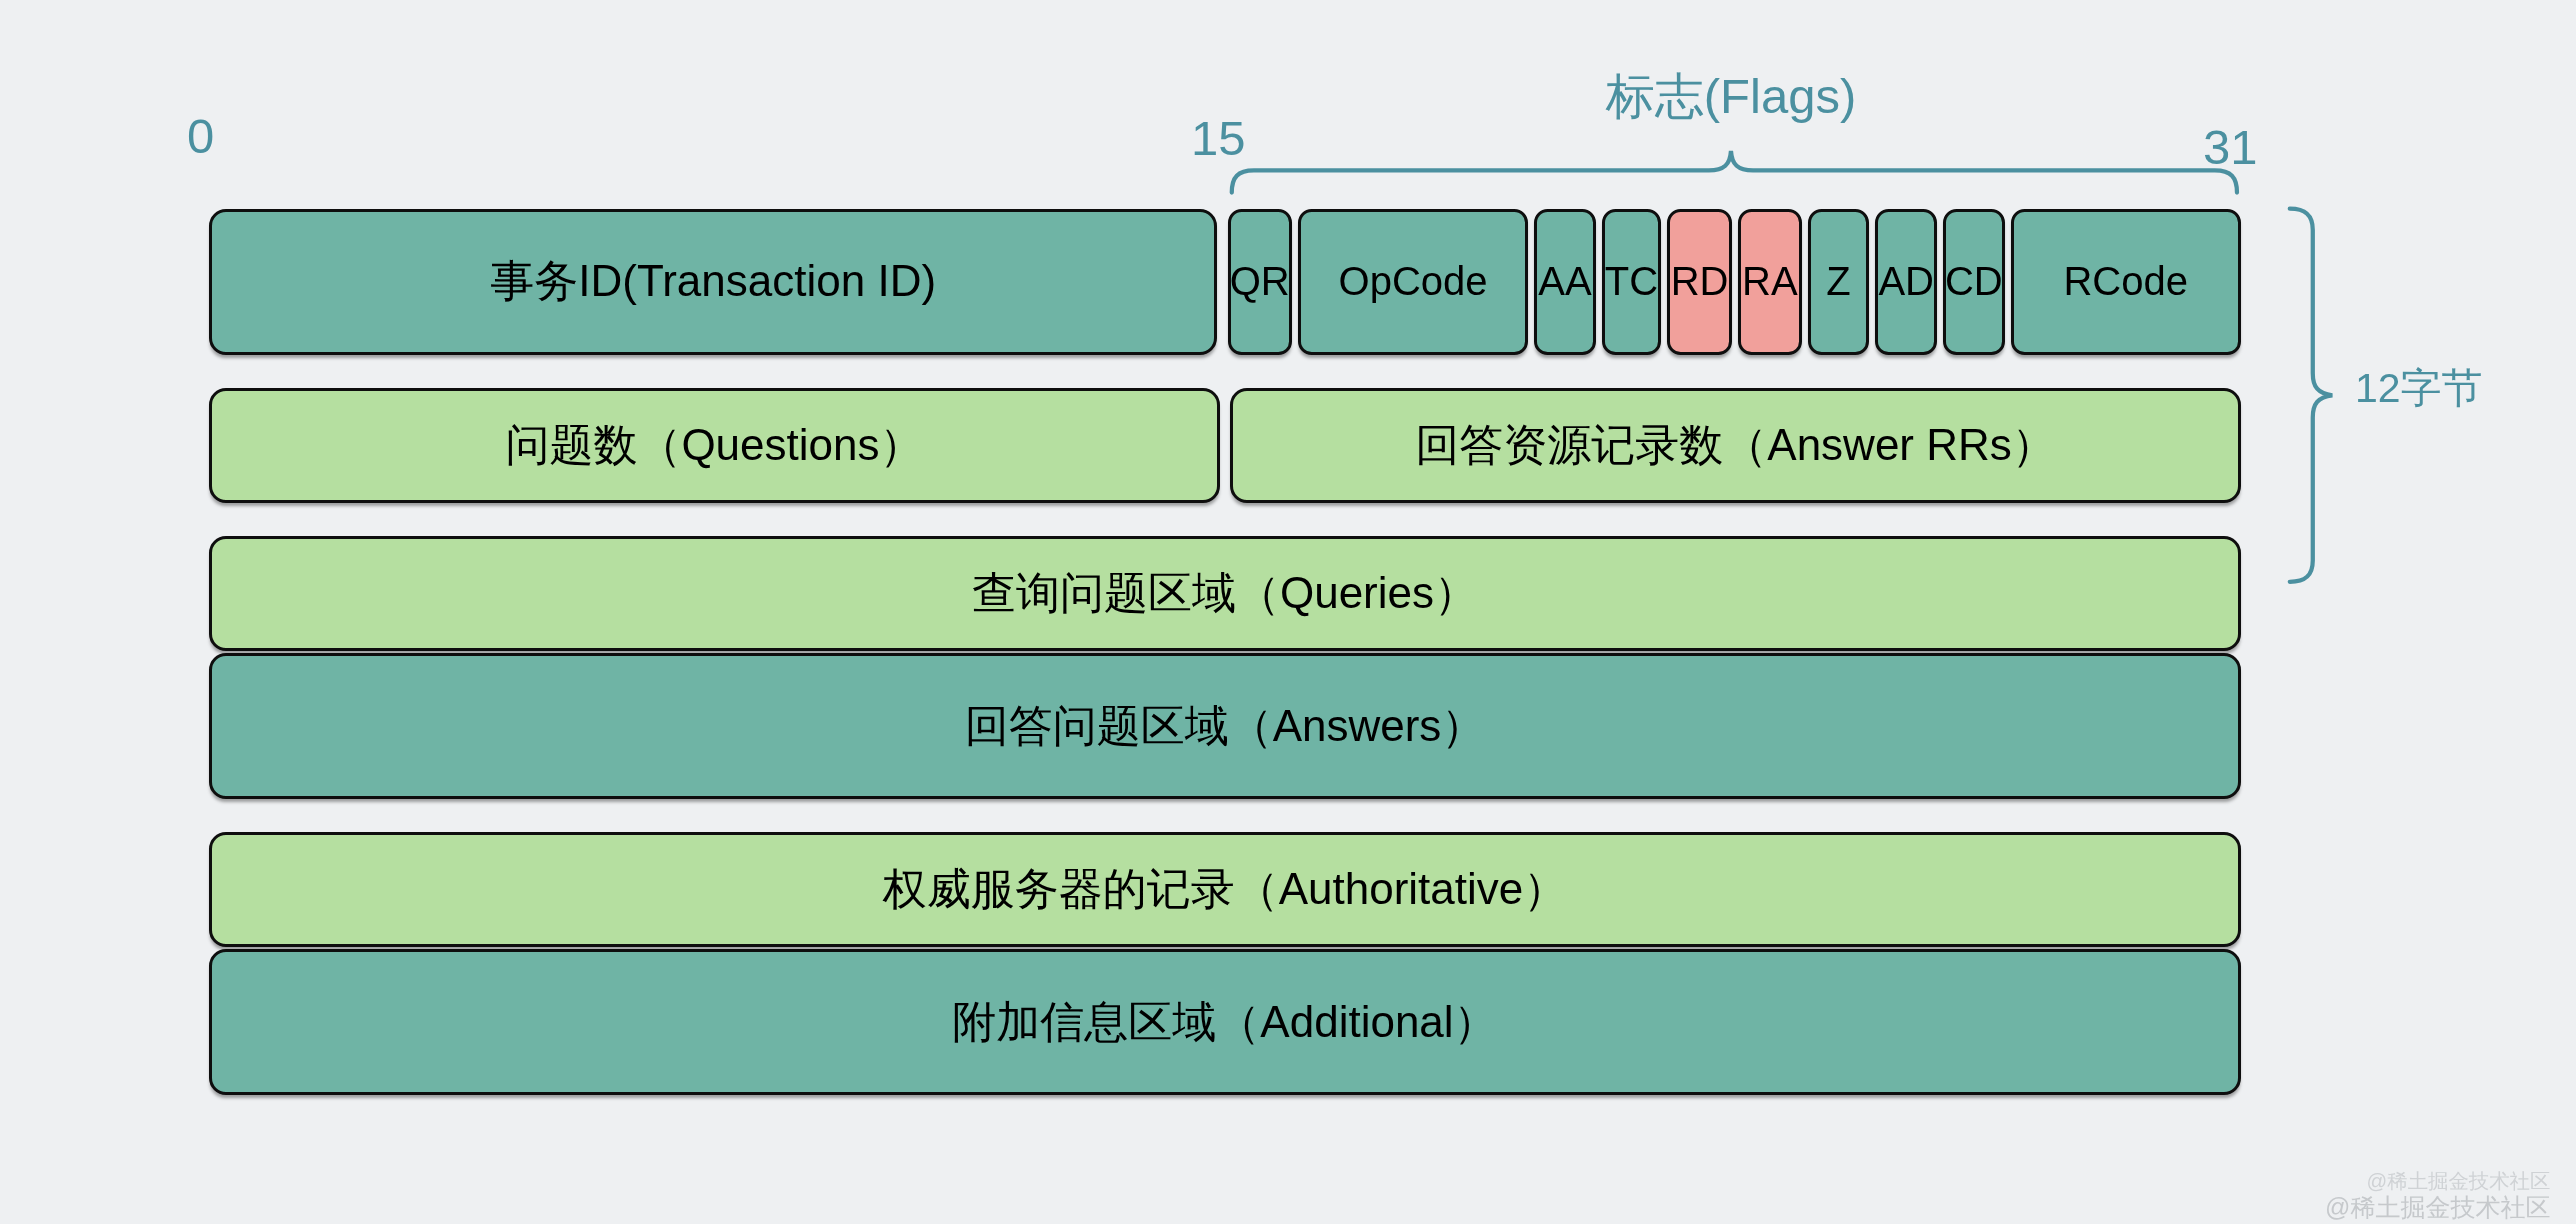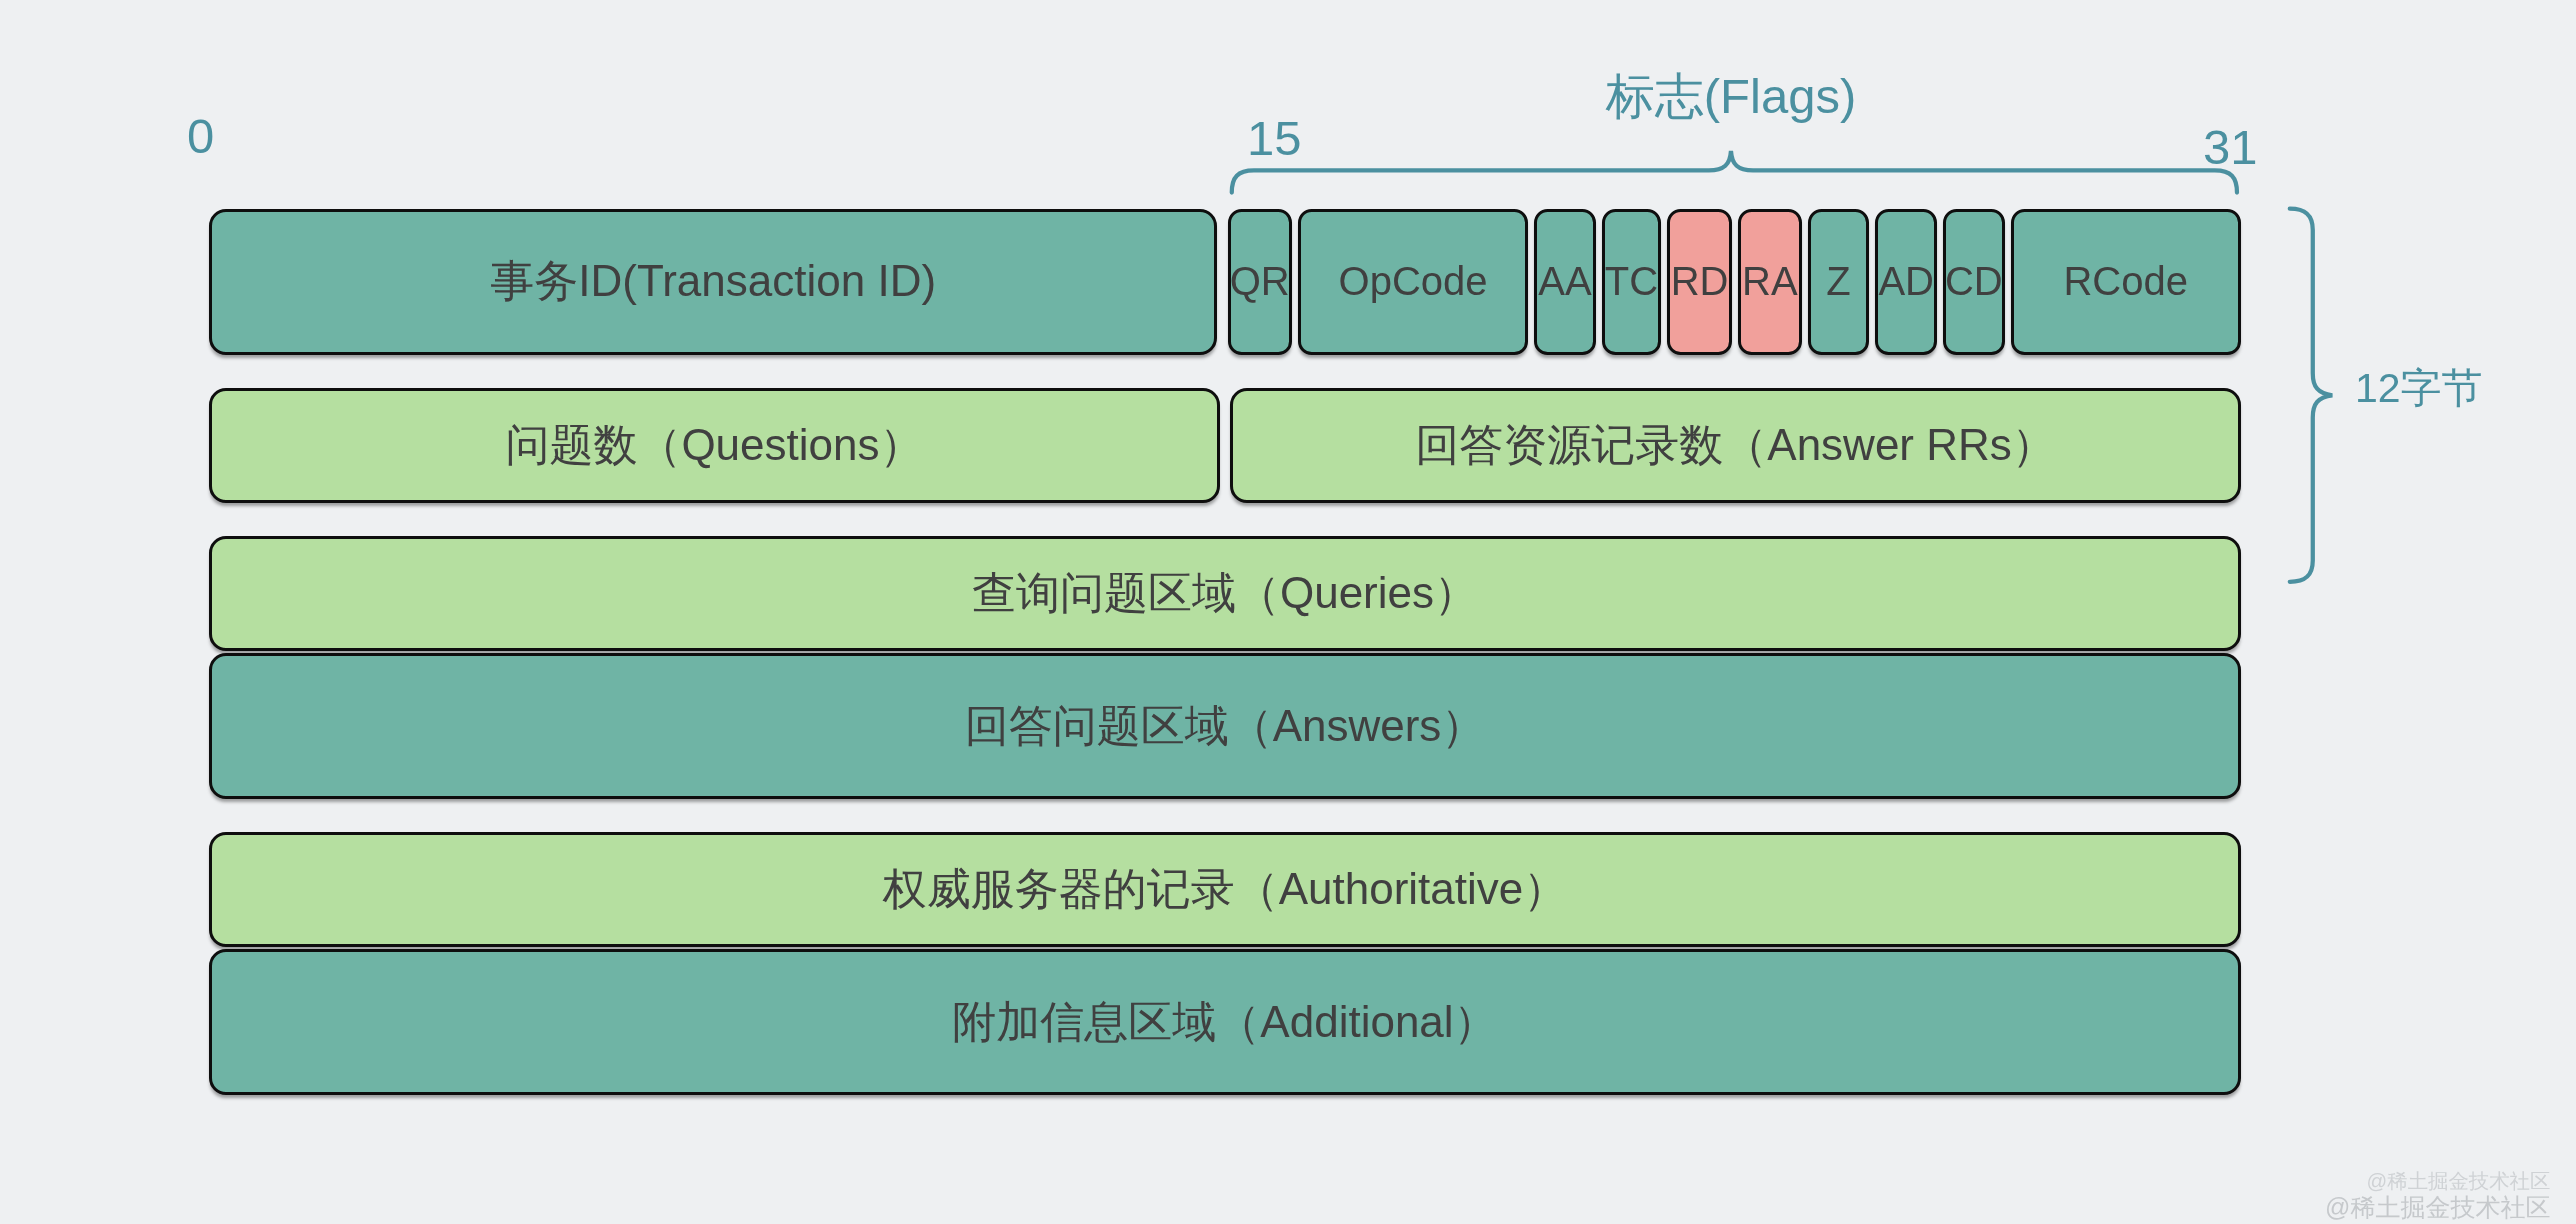--- a/index.html
+++ b/index.html
@@ -12,41 +12,41 @@
   }
   
   .anno{
     position:absolute;
     color:#4b90a0;
     font-size:49px;
     line-height:1;
     white-space:nowrap;
   }
   #lbl-zero{left:187px;top:112px;}
-  #lbl-fifteen{left:1247px;top:114px;}
+  #lbl-fifteen{left:1191px;top:114px;}
   #lbl-flags-title{left:1731px;top:72px;transform:translateX(-50%);}
   #lbl-thirtyone{left:2203px;top:123px;}
   #lbl-bytes{left:2355px;top:368px;font-size:41px;}
   
   .overlay{position:absolute;left:0;top:0;width:2576px;height:1225px;pointer-events:none;}
   
   .table{
     position:absolute;
     left:209px;top:209px;
     width:2032px;height:886px;
     display:flex;flex-direction:column;gap:2.6px;
   }
   .row{display:flex;flex:1 1 0;gap:10.2px;min-height:0;}
   .cell{
     display:flex;align-items:center;justify-content:center;
     border:3.4px solid #0e0e0e;
     border-radius:17px;
     box-sizing:border-box;
     box-shadow:0 4.3px 3.4px -1.7px rgba(0,0,0,0.35);
-    color:#404040;
+    color:#000000;
     font-size:44px;
     white-space:nowrap;
     overflow:hidden;
   }
   .c-teal{background:#6fb4a5;}
   .c-green{background:#b5dfa0;margin-top:31px;}
   .c-pink{background:#f1a09b;}
   .half{flex:1 1 0;}
   .w-left{flex:1180 0 0;}
   .flaggroup{flex:1193 0 0;display:flex;gap:6px;min-width:0;}

